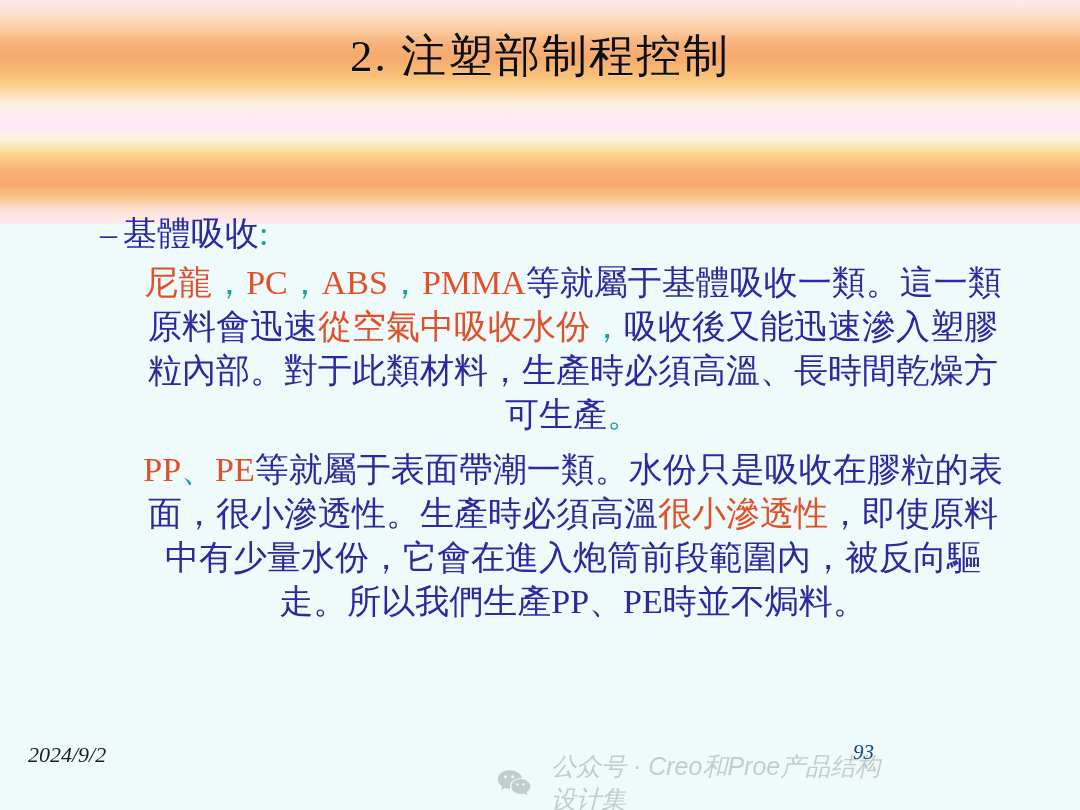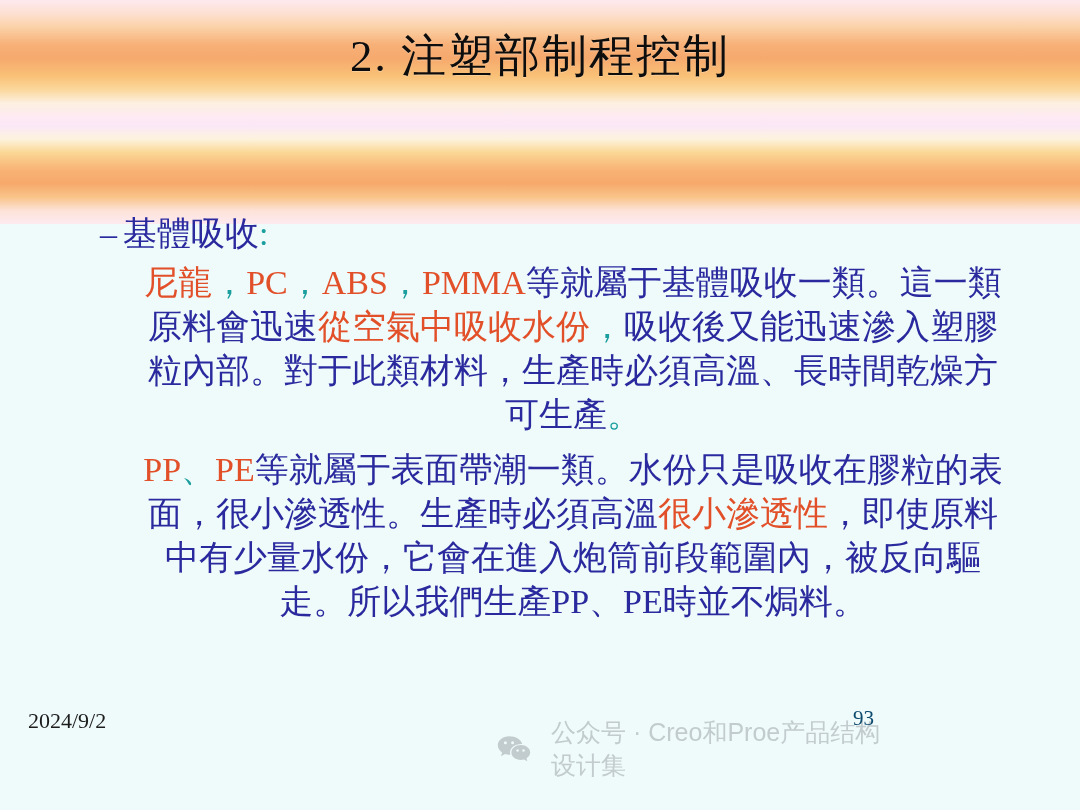--- a/index.html
+++ b/index.html
@@ -125,23 +125,24 @@
   .punct-teal { color: #1a9e9e; }
 
   
   #bullet-group-2 { margin-top: 10px; }
   #para-2 { margin-top: 4px; }
 
   
   #footer {
     position: absolute;
     left: 0;
-    top: 706px;
+    top: 740px;
     width: 888px;
     height: 69px;
+    font-style: italic;
   }
 
   #footer-date {
     position: absolute;
     left: 28px;
     top: 2px;
     font-size: 22px;
     color: #1c1c1c;
     font-family: "Liberation Serif", "DejaVu Serif", serif;
   }

